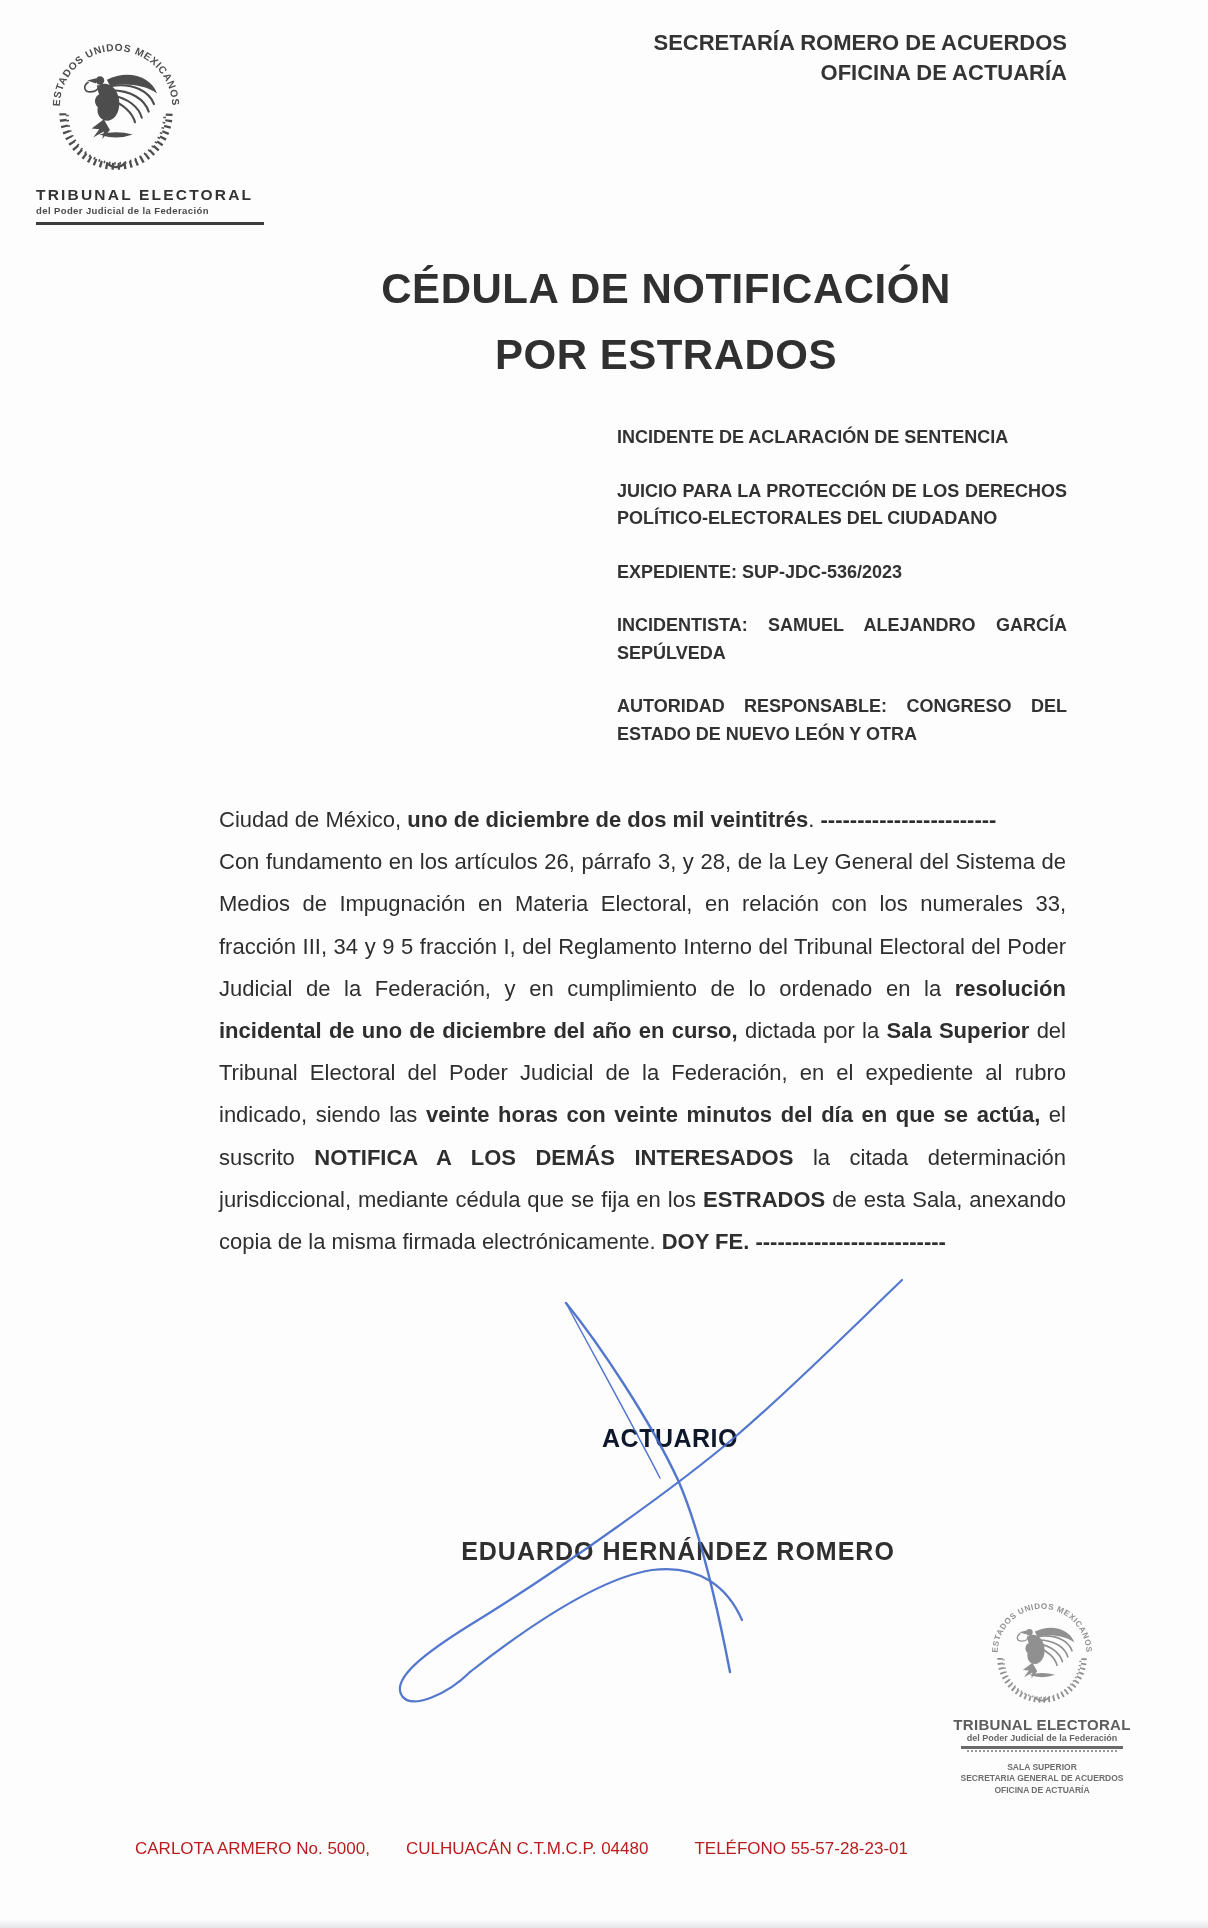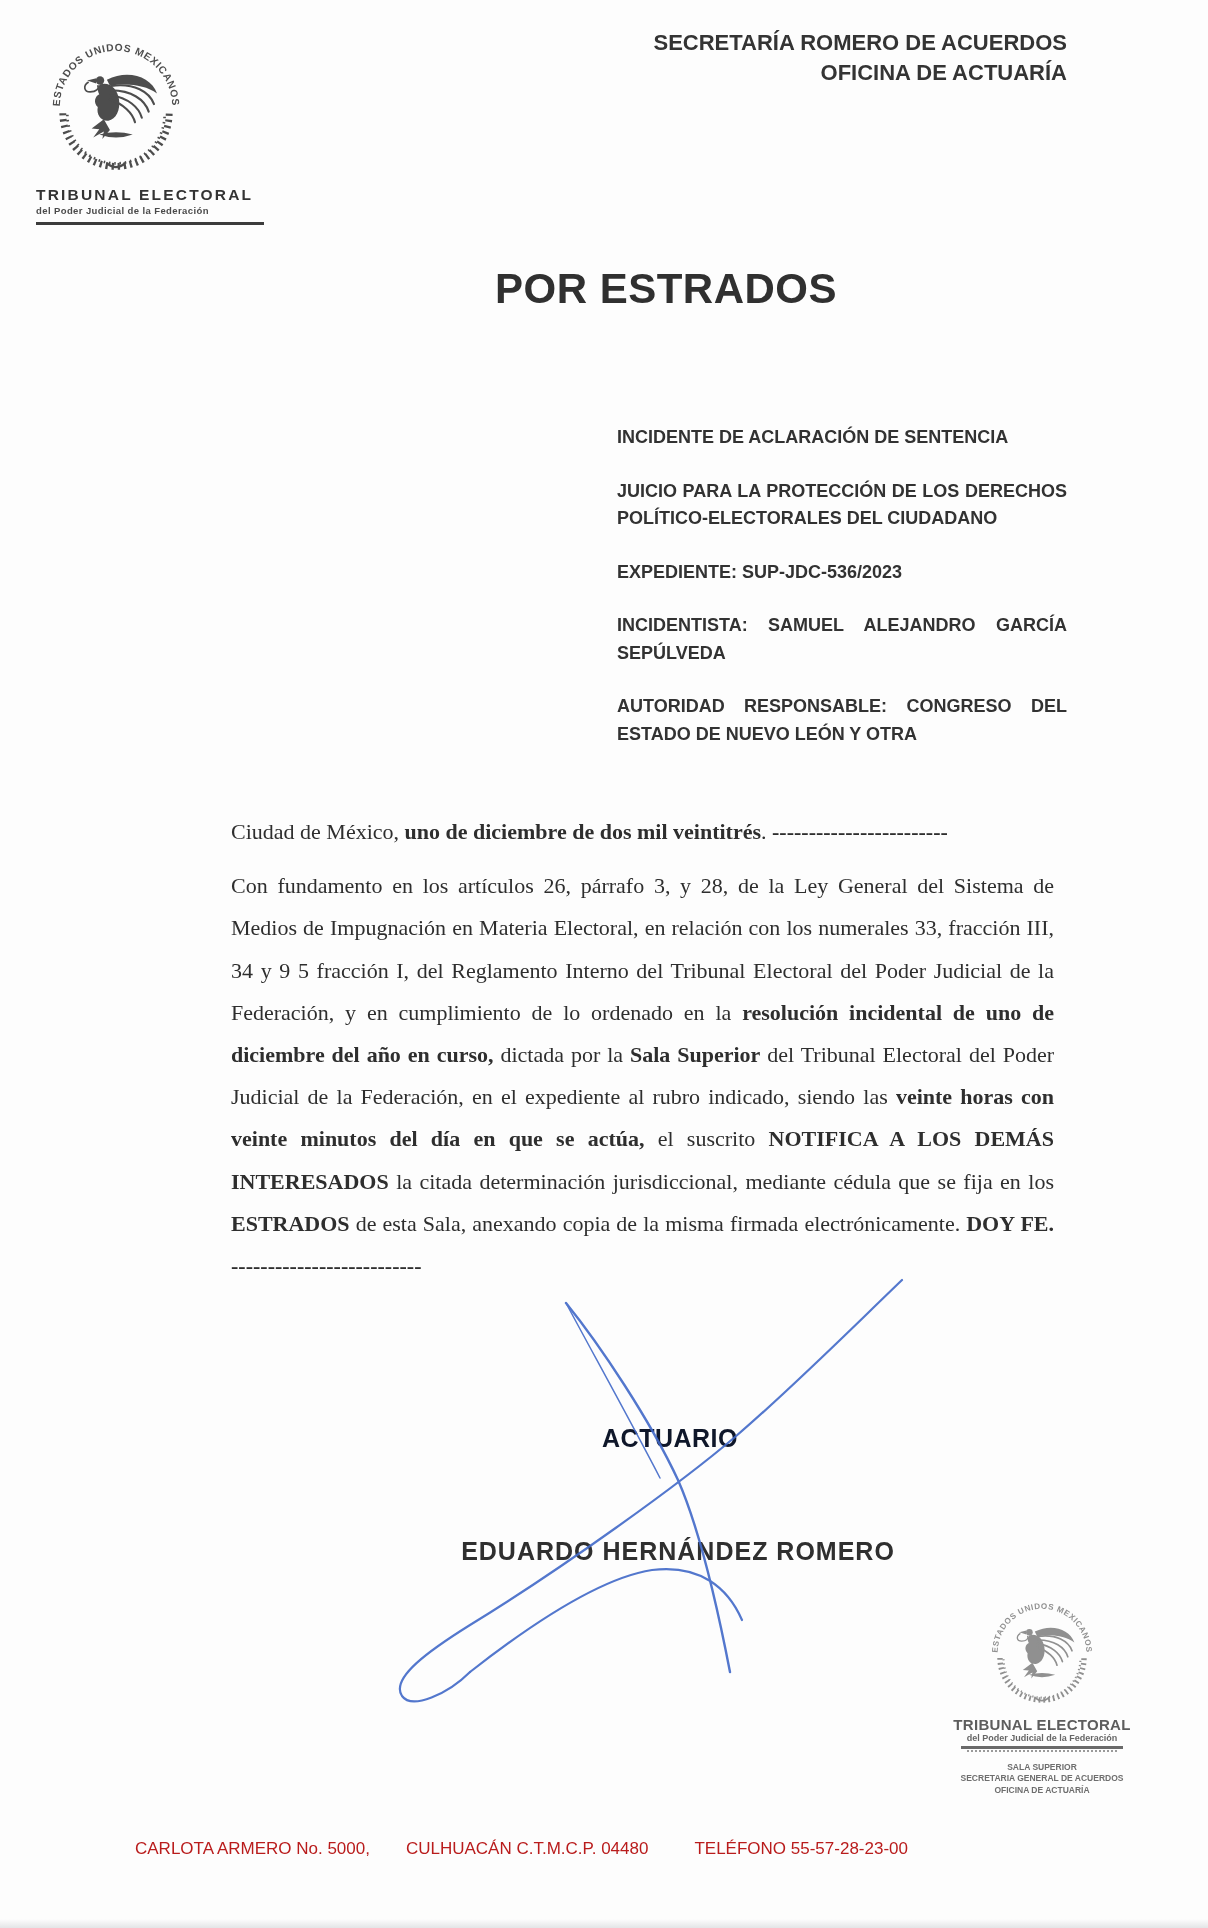--- a/index.html
+++ b/index.html
@@ -26,21 +26,21 @@
     font-weight:700;font-size:42px;line-height:66px;color:#303030;letter-spacing:.5px;}
 
   
   .case-info{position:absolute;left:617px;top:424px;width:450px;
     font-weight:700;font-size:18px;line-height:27.5px;color:#323232;text-align:justify;}
   .case-info p{margin:0 0 26px 0;}
 
   
   .body-text{position:absolute;left:219px;top:799px;width:847px;
     font-size:22px;line-height:42.2px;text-align:justify;color:#2e2e2e;}
-  .body-text p{margin:12px;font-family:Liberation Serif, serif;}
+  .body-text p{margin:0;}
 
   
   .sig-role{position:absolute;left:340px;top:1424px;width:660px;text-align:center;
     font-weight:700;font-size:25px;color:#0f172a;letter-spacing:.5px;}
   .sig-name{position:absolute;left:348px;top:1537px;width:660px;text-align:center;
     font-weight:700;font-size:25px;color:#2f2f2f;letter-spacing:1px;}
 
   .ink-svg{position:absolute;left:0;top:0;width:1208px;height:1928px;pointer-events:none;}
 
   
@@ -103,20 +103,21 @@
     <div class="sub">del Poder Judicial de la Federación</div>
     <div class="rule"></div>
   </div>
 
   <div class="header-office">
     <div>SECRETARÍA ROMERO DE ACUERDOS</div>
     <div>OFICINA DE ACTUARÍA</div>
   </div>
 
   <div class="doc-title">
+    <div>CÉDULA DE NOTIFICACIÓN</div>
     <div>POR ESTRADOS</div>
   </div>
 
   <div class="case-info">
     <p>INCIDENTE DE ACLARACIÓN DE SENTENCIA</p>
     <p>JUICIO PARA LA PROTECCIÓN DE LOS DERECHOS POLÍTICO-ELECTORALES DEL CIUDADANO</p>
     <p>EXPEDIENTE: SUP-JDC-536/2023</p>
     <p>INCIDENTISTA: SAMUEL ALEJANDRO GARCÍA SEPÚLVEDA</p>
     <p>AUTORIDAD RESPONSABLE: CONGRESO DEL ESTADO DE NUEVO LEÓN Y OTRA</p>
   </div>
@@ -148,17 +149,17 @@
     <div class="rule2"></div>
     <div class="small">SALA SUPERIOR</div>
     <div class="small">SECRETARIA GENERAL DE ACUERDOS</div>
     <div class="small">OFICINA DE ACTUARÍA</div>
   </div>
 
   <div class="footer">
     <span class="address">CARLOTA ARMERO No. 5000,</span>
     <span class="district">CULHUACÁN C.T.M.</span>
     <span class="postal">C.P. 04480</span>
-    <span class="phone">TELÉFONO 55-57-28-23-00</span>
+    <span class="phone">TELÉFONO 55-57-28-23-01</span>
   </div>
 
   <div class="scan-edge"></div>
 </div>
 
 </body></html>

